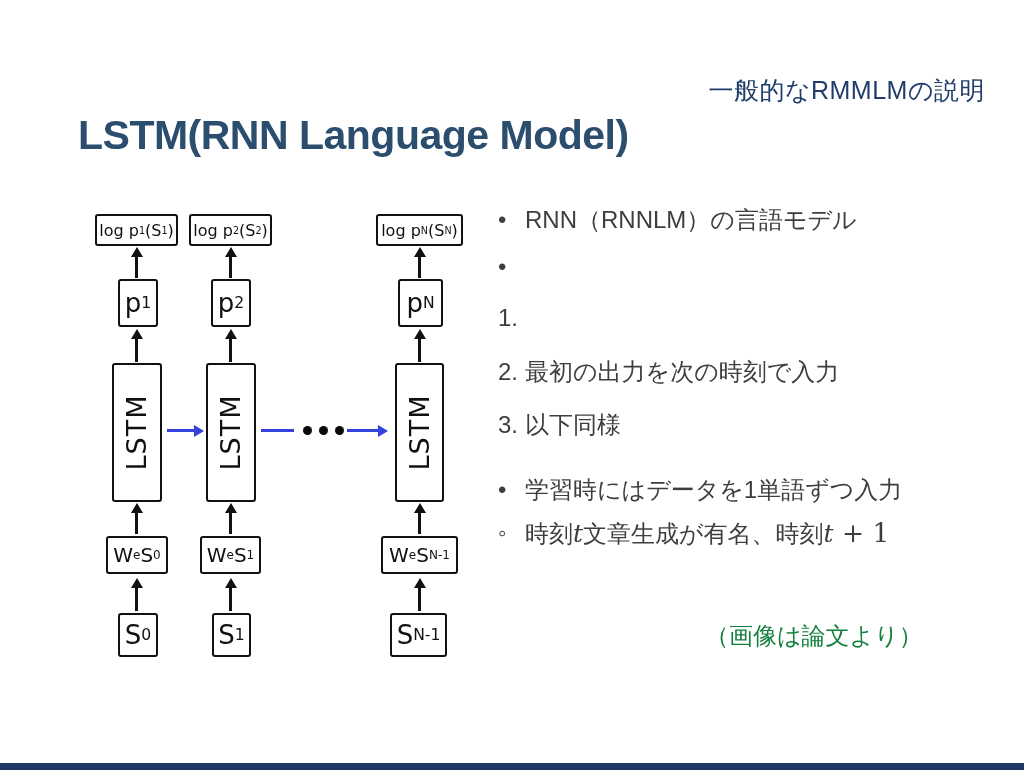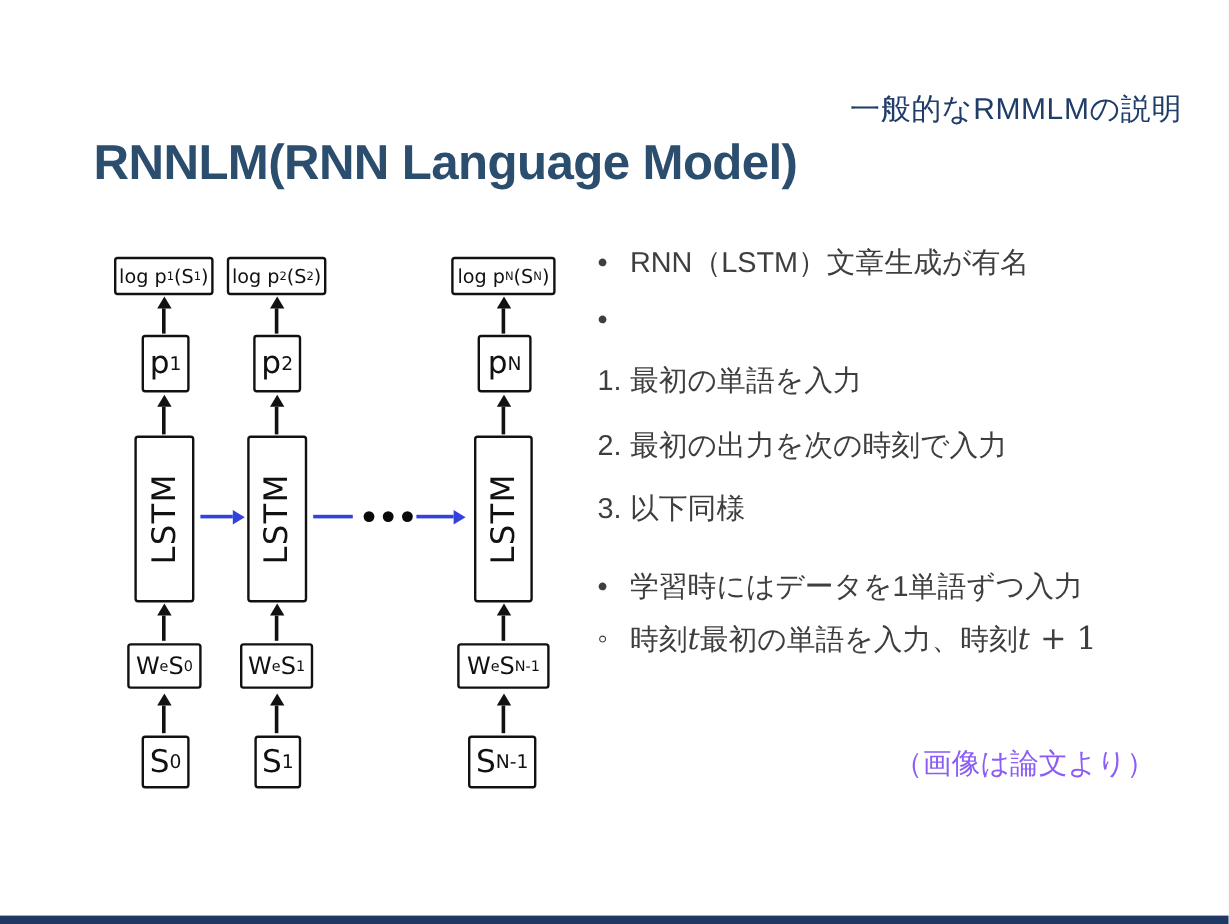--- a/index.html
+++ b/index.html
@@ -81,34 +81,34 @@
     position:absolute;left:498px;display:flex;align-items:flex-start;
     font-size:24px;color:#3e3e40;line-height:30px;white-space:nowrap;
   }
   .marker{display:inline-block;width:27px;flex:0 0 27px;}
   .math{font-family:"DejaVu Serif",serif;font-style:italic;font-size:1.04em;}
   .math-up{font-family:"DejaVu Serif",serif;font-size:1.1em;}
   .nl-1{top:205px;} .nl-2{top:252px;}
   .nl-3{top:303px;} .nl-4{top:357px;} .nl-5{top:410px;}
   .nl-6{top:475px;} .nl-7{top:518px;} .nl-8{top:558px;}
   .footer-note{
-    position:absolute;left:705px;top:620px;font-size:24px;color:#8b5cf6;white-space:nowrap;margin-left:40px;
+    position:absolute;left:705px;top:620px;font-size:24px;color:#15803d;white-space:nowrap;
   }
   .bottom-bar{
     position:absolute;left:0;bottom:0;width:1024px;height:7px;background:#1f3864;
   }
 </style>
 </head>
 <body>
 
 <div class="slide">
 
   <div class="header-note">一般的なRMMLMの説明</div>
 
-  <h1 class="title">RNNLM(RNN Language Model)</h1>
+  <h1 class="title">LSTM(RNN Language Model)</h1>
 
   <div class="diagram">
 
     <div class="box box-log log1">
         <span>log p</span>
         <span class="sub">1</span>
         <span>(S</span>
         <span class="sub">1</span>
         <span>)</span>
       </div>
@@ -198,42 +198,41 @@
     <div class="ellipsis">
       <div class="dot"></div>
       <div class="dot"></div>
       <div class="dot"></div>
     </div>
     <div class="harrow ha-2"></div>
   </div>
 
   <div class="note-line nl-1">
     <span class="marker">•</span>
-    <span class="txt"><span>RNN（LSTM）文章生成が有名</span></span>
+    <span class="txt"><span>RNN（RNNLM）の言語モデル</span></span>
   </div>
   <div class="note-line nl-2">
     <span class="marker">•</span>
   </div>
   <div class="note-line nl-3">
     <span class="marker">1.</span>
-    <span class="txt"><span>最初の単語を入力</span></span>
   </div>
   <div class="note-line nl-4">
     <span class="marker">2.</span>
     <span class="txt"><span>最初の出力を次の時刻で入力</span></span>
   </div>
   <div class="note-line nl-5">
     <span class="marker">3.</span>
     <span class="txt"><span>以下同様</span></span>
   </div>
   <div class="note-line nl-6">
     <span class="marker">•</span>
     <span class="txt"><span>学習時にはデータを1単語ずつ入力</span></span>
   </div>
   <div class="note-line nl-7">
     <span class="marker">◦</span>
-    <span class="txt"><span>時刻</span><span class="math">t</span><span>最初の単語を入力、時刻</span><span class="math">t</span><span class="math-up"> + 1</span></span>
+    <span class="txt"><span>時刻</span><span class="math">t</span><span>文章生成が有名、時刻</span><span class="math">t</span><span class="math-up"> + 1</span></span>
   </div>
 
   <div class="footer-note">（画像は論文より）</div>
 
   <div class="bottom-bar"></div>
 </div>
 
 </body></html>

